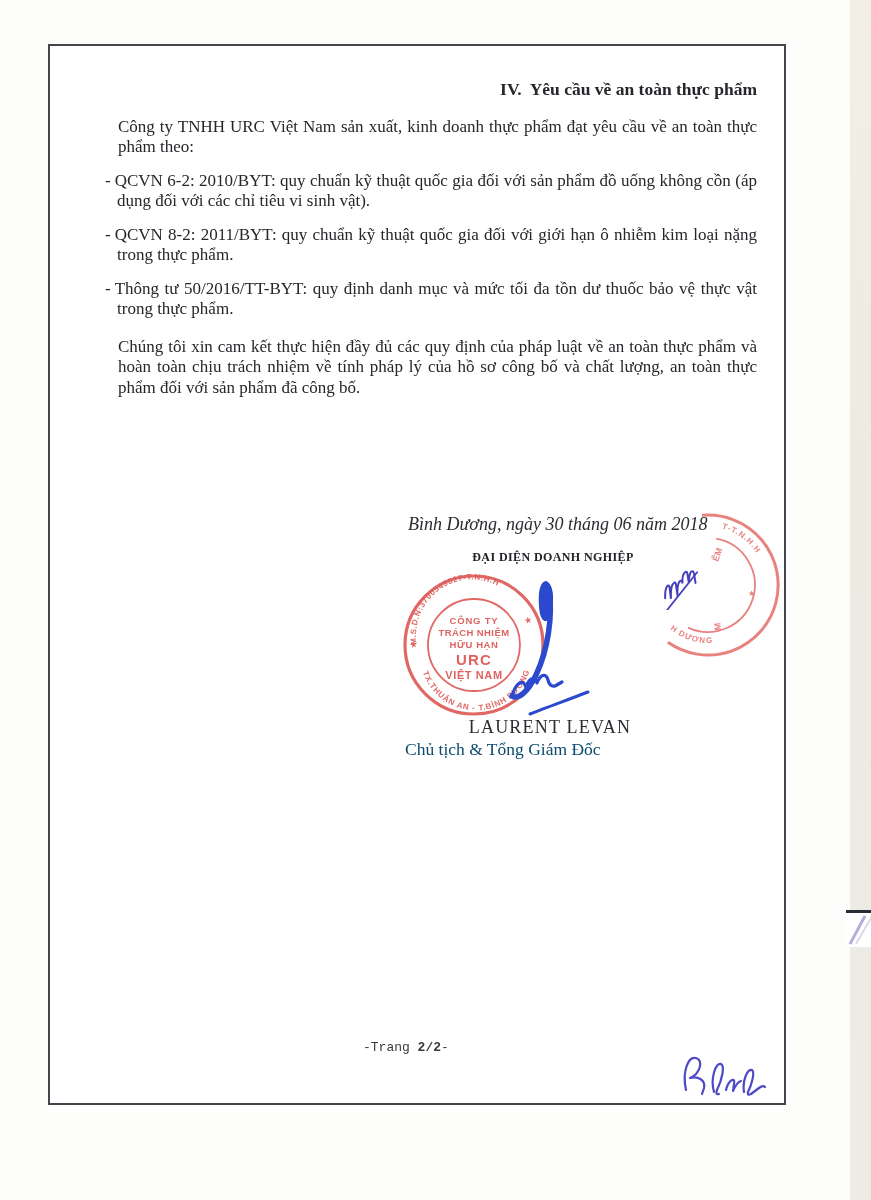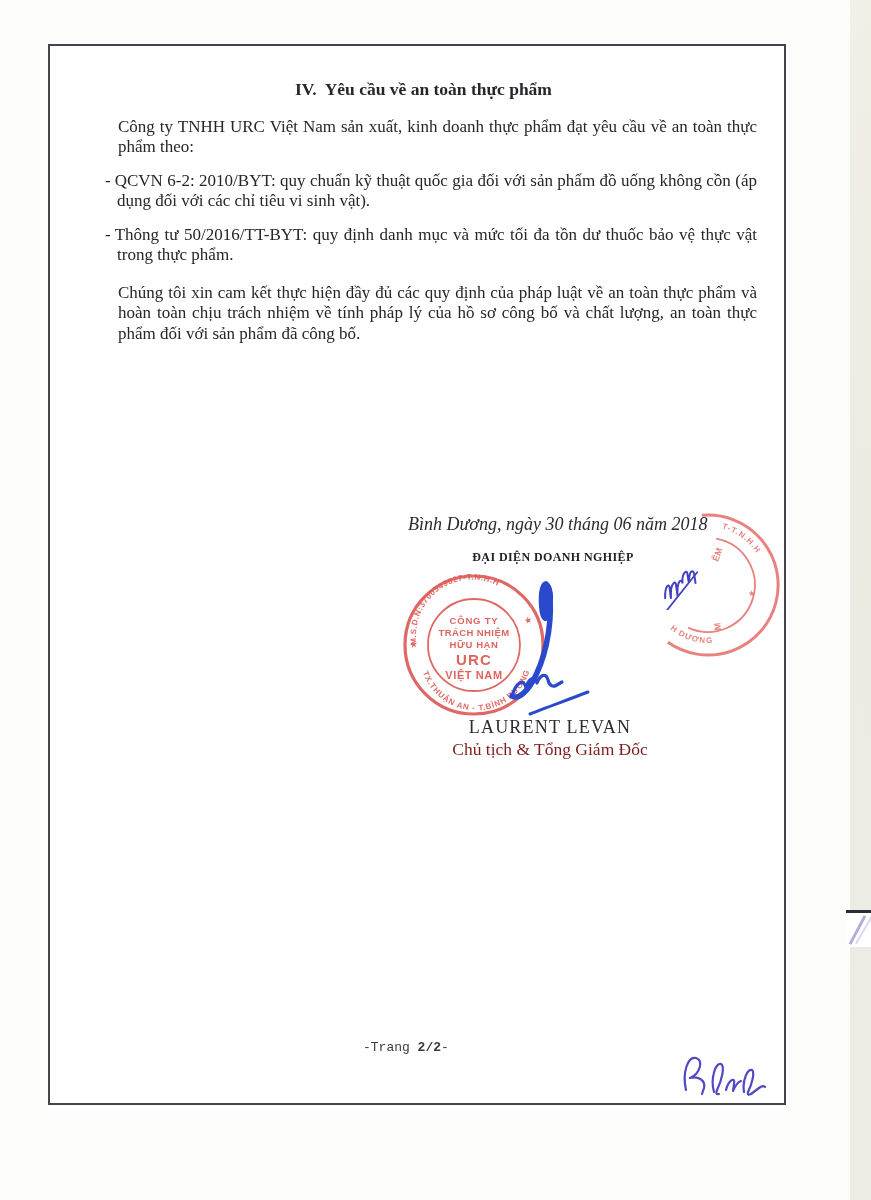--- a/index.html
+++ b/index.html
@@ -34,42 +34,42 @@
     position:absolute; left:48px; top:44px; width:738px; height:1061px;
     border:2px solid #41464d; background:#ffffff;
   }
   
   .doc {
     position:absolute; left:105px; top:79px; width:652px;
     font-size:17px; line-height:20.5px; text-align:justify;
   }
   .doc .heading {
     font-weight:bold; font-size:17.5px; margin:0 0 13px -15px;
-    text-align:center;
+    text-align:right;
   }
   .doc .heading .sec-num { margin-right:8px; }
   .doc p.intro, .doc p.commitment { margin:17px 0 13px 13px; }
   .doc .bullet { margin:0 0 13px 0; padding-left:12px; text-indent:-12px; }
   .doc .bullet .marker { padding-right:4px; }
   
   .date-line {
     position:absolute; left:408px; top:514px; white-space:nowrap;
     font-style:italic; font-size:18px; color:#2a2a30;
   }
   .rep-title {
     position:absolute; left:408px; top:550px; width:290px; text-align:center;
     font-weight:bold; font-size:12px; letter-spacing:0.4px; color:#222228;
   }
   .signer-name {
     position:absolute; left:405px; top:717px; width:290px; text-align:center;
     font-size:18px; letter-spacing:1.2px; color:#2c2c33;
   }
   .signer-title {
-    position:absolute; left:405px; top:739px; width:290px; text-align:center;
-    font-size:17.5px; color:#7f1d1d;
+    position:absolute; left:405px; top:739px; width:290px; text-align:left;
+    font-size:17.5px; color:#0c4a6e;
   }
   .stamp-svg { position:absolute; left:400px; top:572px; z-index:2; }
   .partial-stamp-svg { position:absolute; left:635px; top:500px; z-index:1; }
   .signature-svg { position:absolute; left:470px; top:575px; z-index:3; }
   .handwriting-svg { position:absolute; left:650px; top:548px; z-index:3; }
   .bottom-sig-svg { position:absolute; left:678px; top:1050px; z-index:4; }
   .stamp-text { font-family:"Liberation Sans","DejaVu Sans",sans-serif; font-weight:bold; }
   
   .footer {
     position:absolute; left:363px; top:1040px;
@@ -90,20 +90,23 @@
 
 <div class="page-border"></div>
 
 <div class="doc">
   <div class="heading">
     <span class="sec-num">IV.</span><span>Yêu cầu về an toàn thực phẩm</span>
   </div>
   <p class="intro">Công ty TNHH URC Việt Nam sản xuất, kinh doanh thực phẩm đạt yêu cầu về an toàn thực phẩm theo:</p>
   <div class="bullet">
     <span class="marker">-</span><span>QCVN 6-2: 2010/BYT: quy chuẩn kỹ thuật quốc gia đối với sản phẩm đồ uống không cồn (áp dụng đối với các chỉ tiêu vi sinh vật).</span>
+  </div>
+  <div class="bullet">
+    <span class="marker">-</span><span>QCVN 8-2: 2011/BYT: quy chuẩn kỹ thuật quốc gia đối với giới hạn ô nhiễm kim loại nặng trong thực phẩm.</span>
   </div>
   <div class="bullet">
     <span class="marker">-</span><span>Thông tư 50/2016/TT-BYT: quy định danh mục và mức tối đa tồn dư thuốc bảo vệ thực vật trong thực phẩm.</span>
   </div>
   <p class="commitment">Chúng tôi xin cam kết thực hiện đầy đủ các quy định của pháp luật về an toàn thực phẩm và hoàn toàn chịu trách nhiệm về tính pháp lý của hồ sơ công bố và chất lượng, an toàn thực phẩm đối với sản phẩm đã công bố.</p>
 </div>
 
 <div class="date-line">Bình Dương, ngày 30 tháng 06 năm 2018</div>
 <div class="rep-title">ĐẠI DIỆN DOANH NGHIỆP</div>
 <div class="signer-name">LAURENT LEVAN</div>

